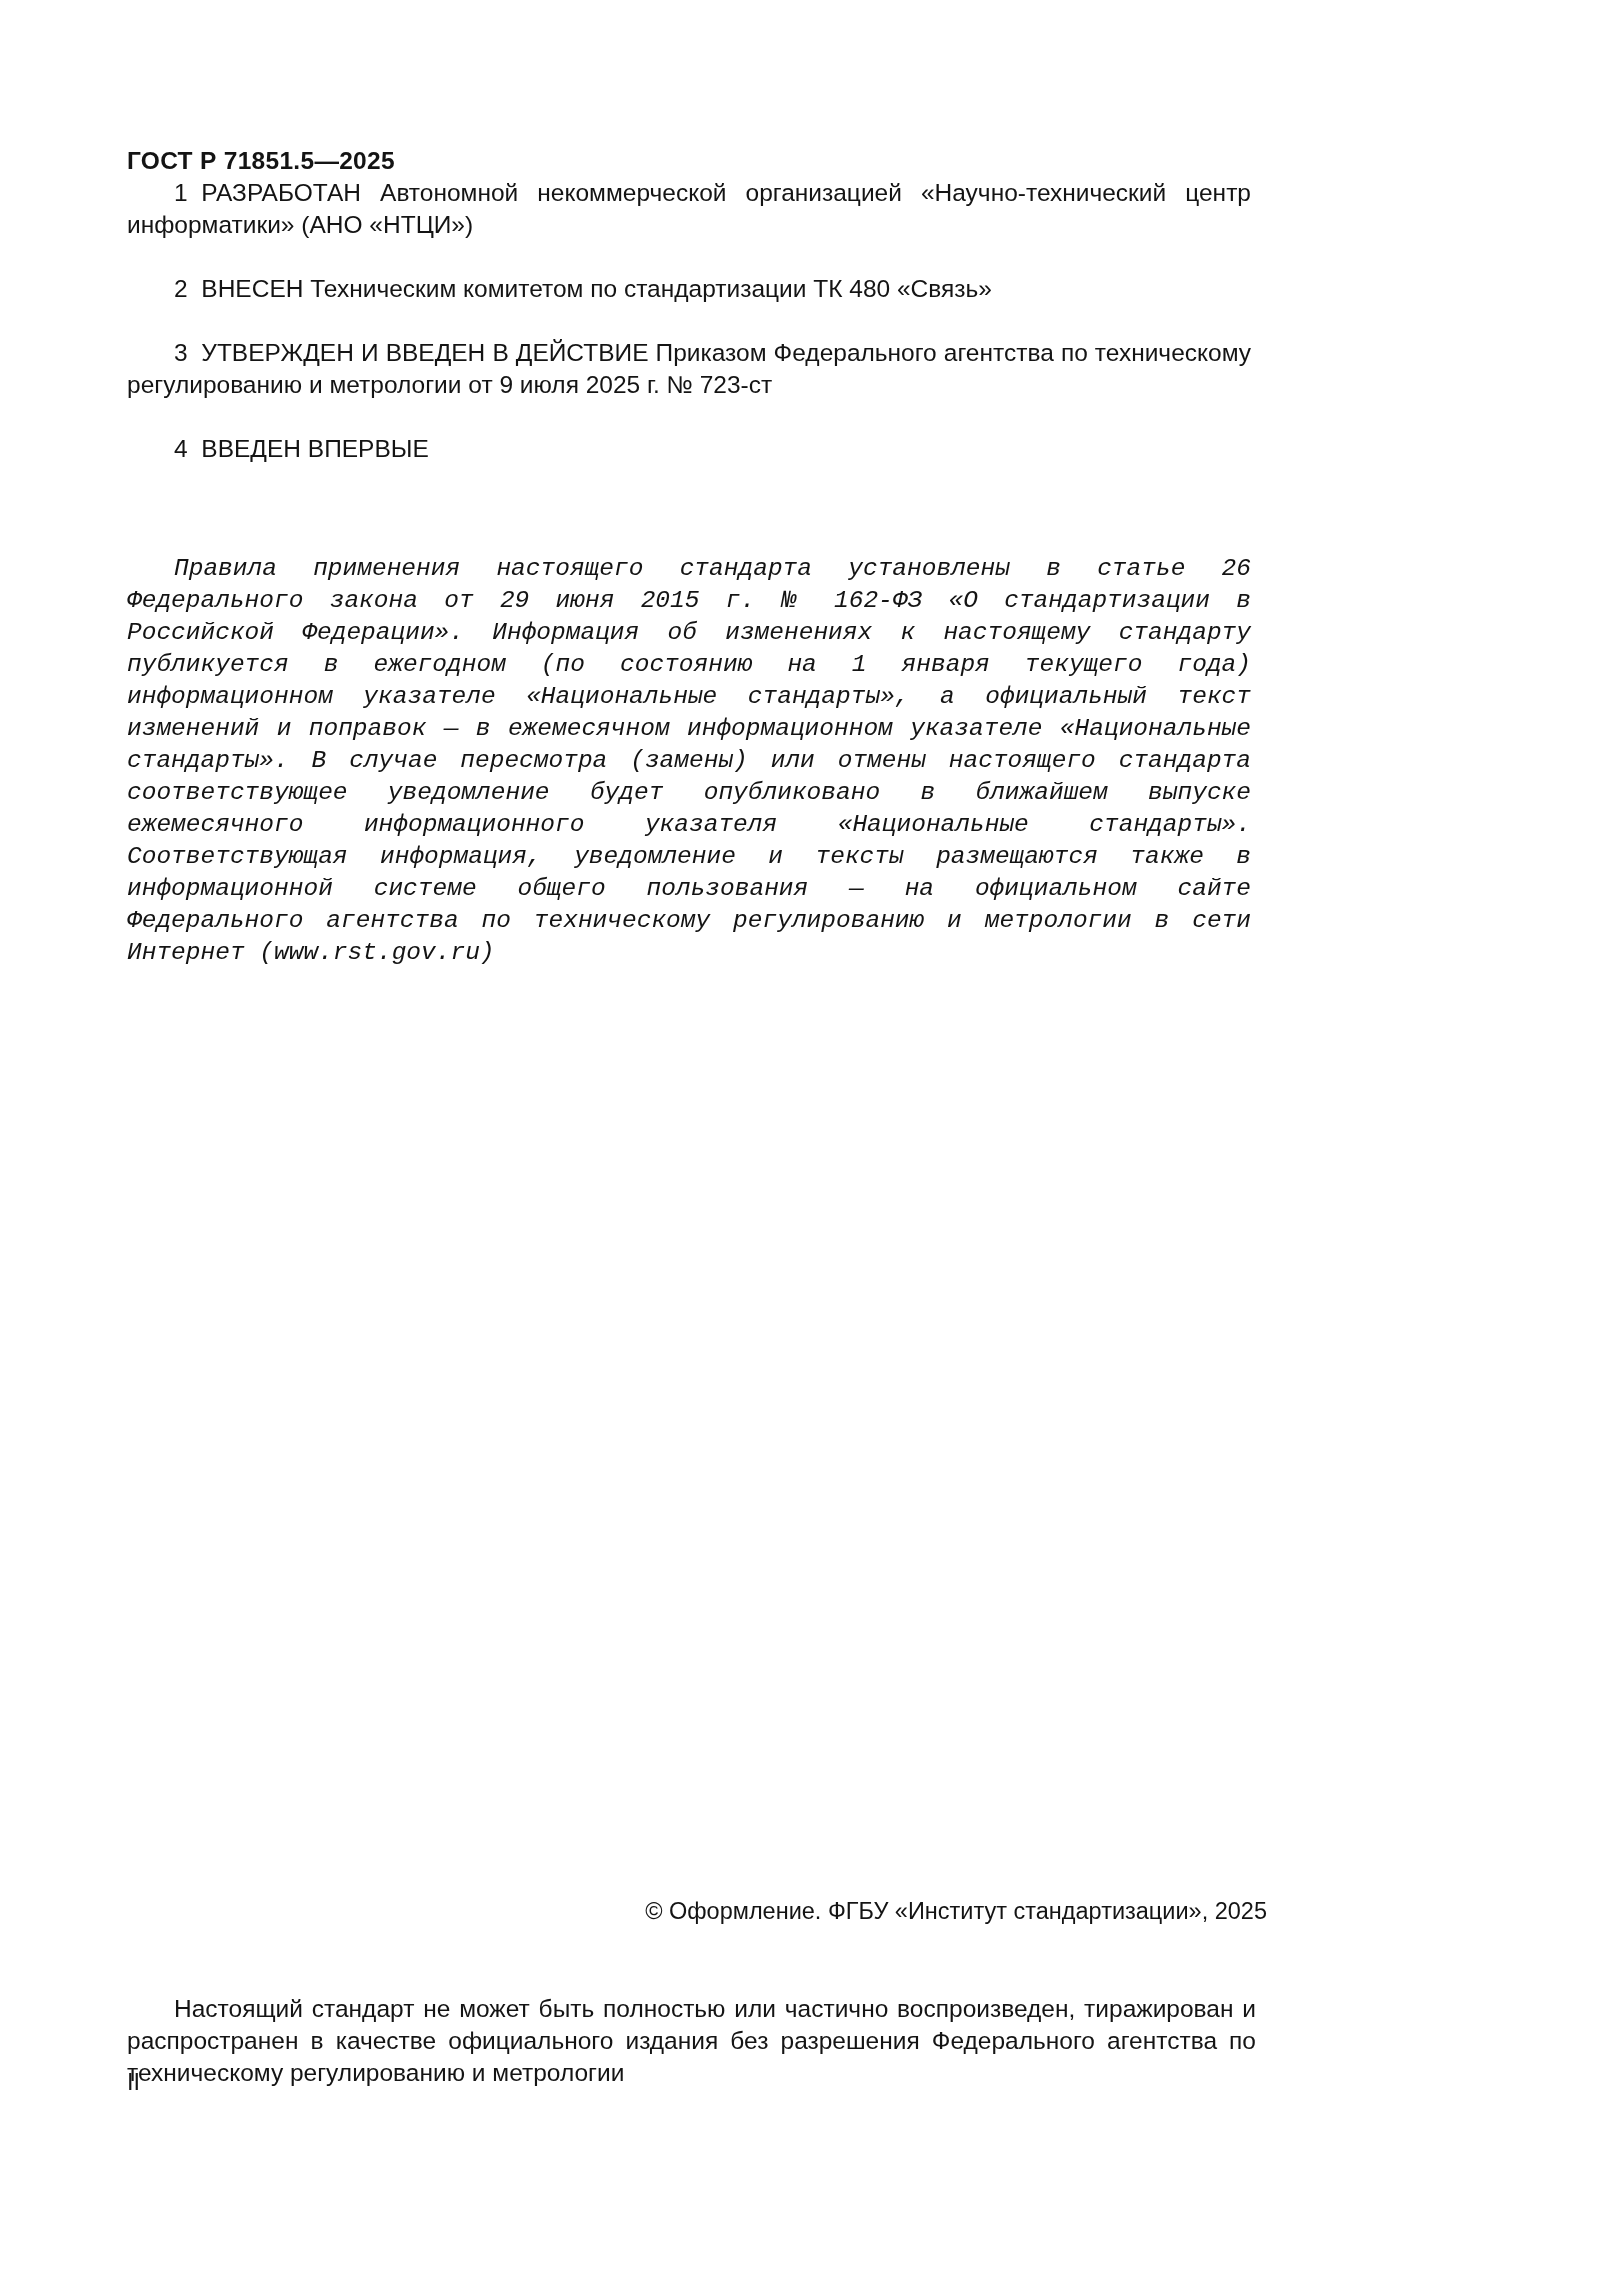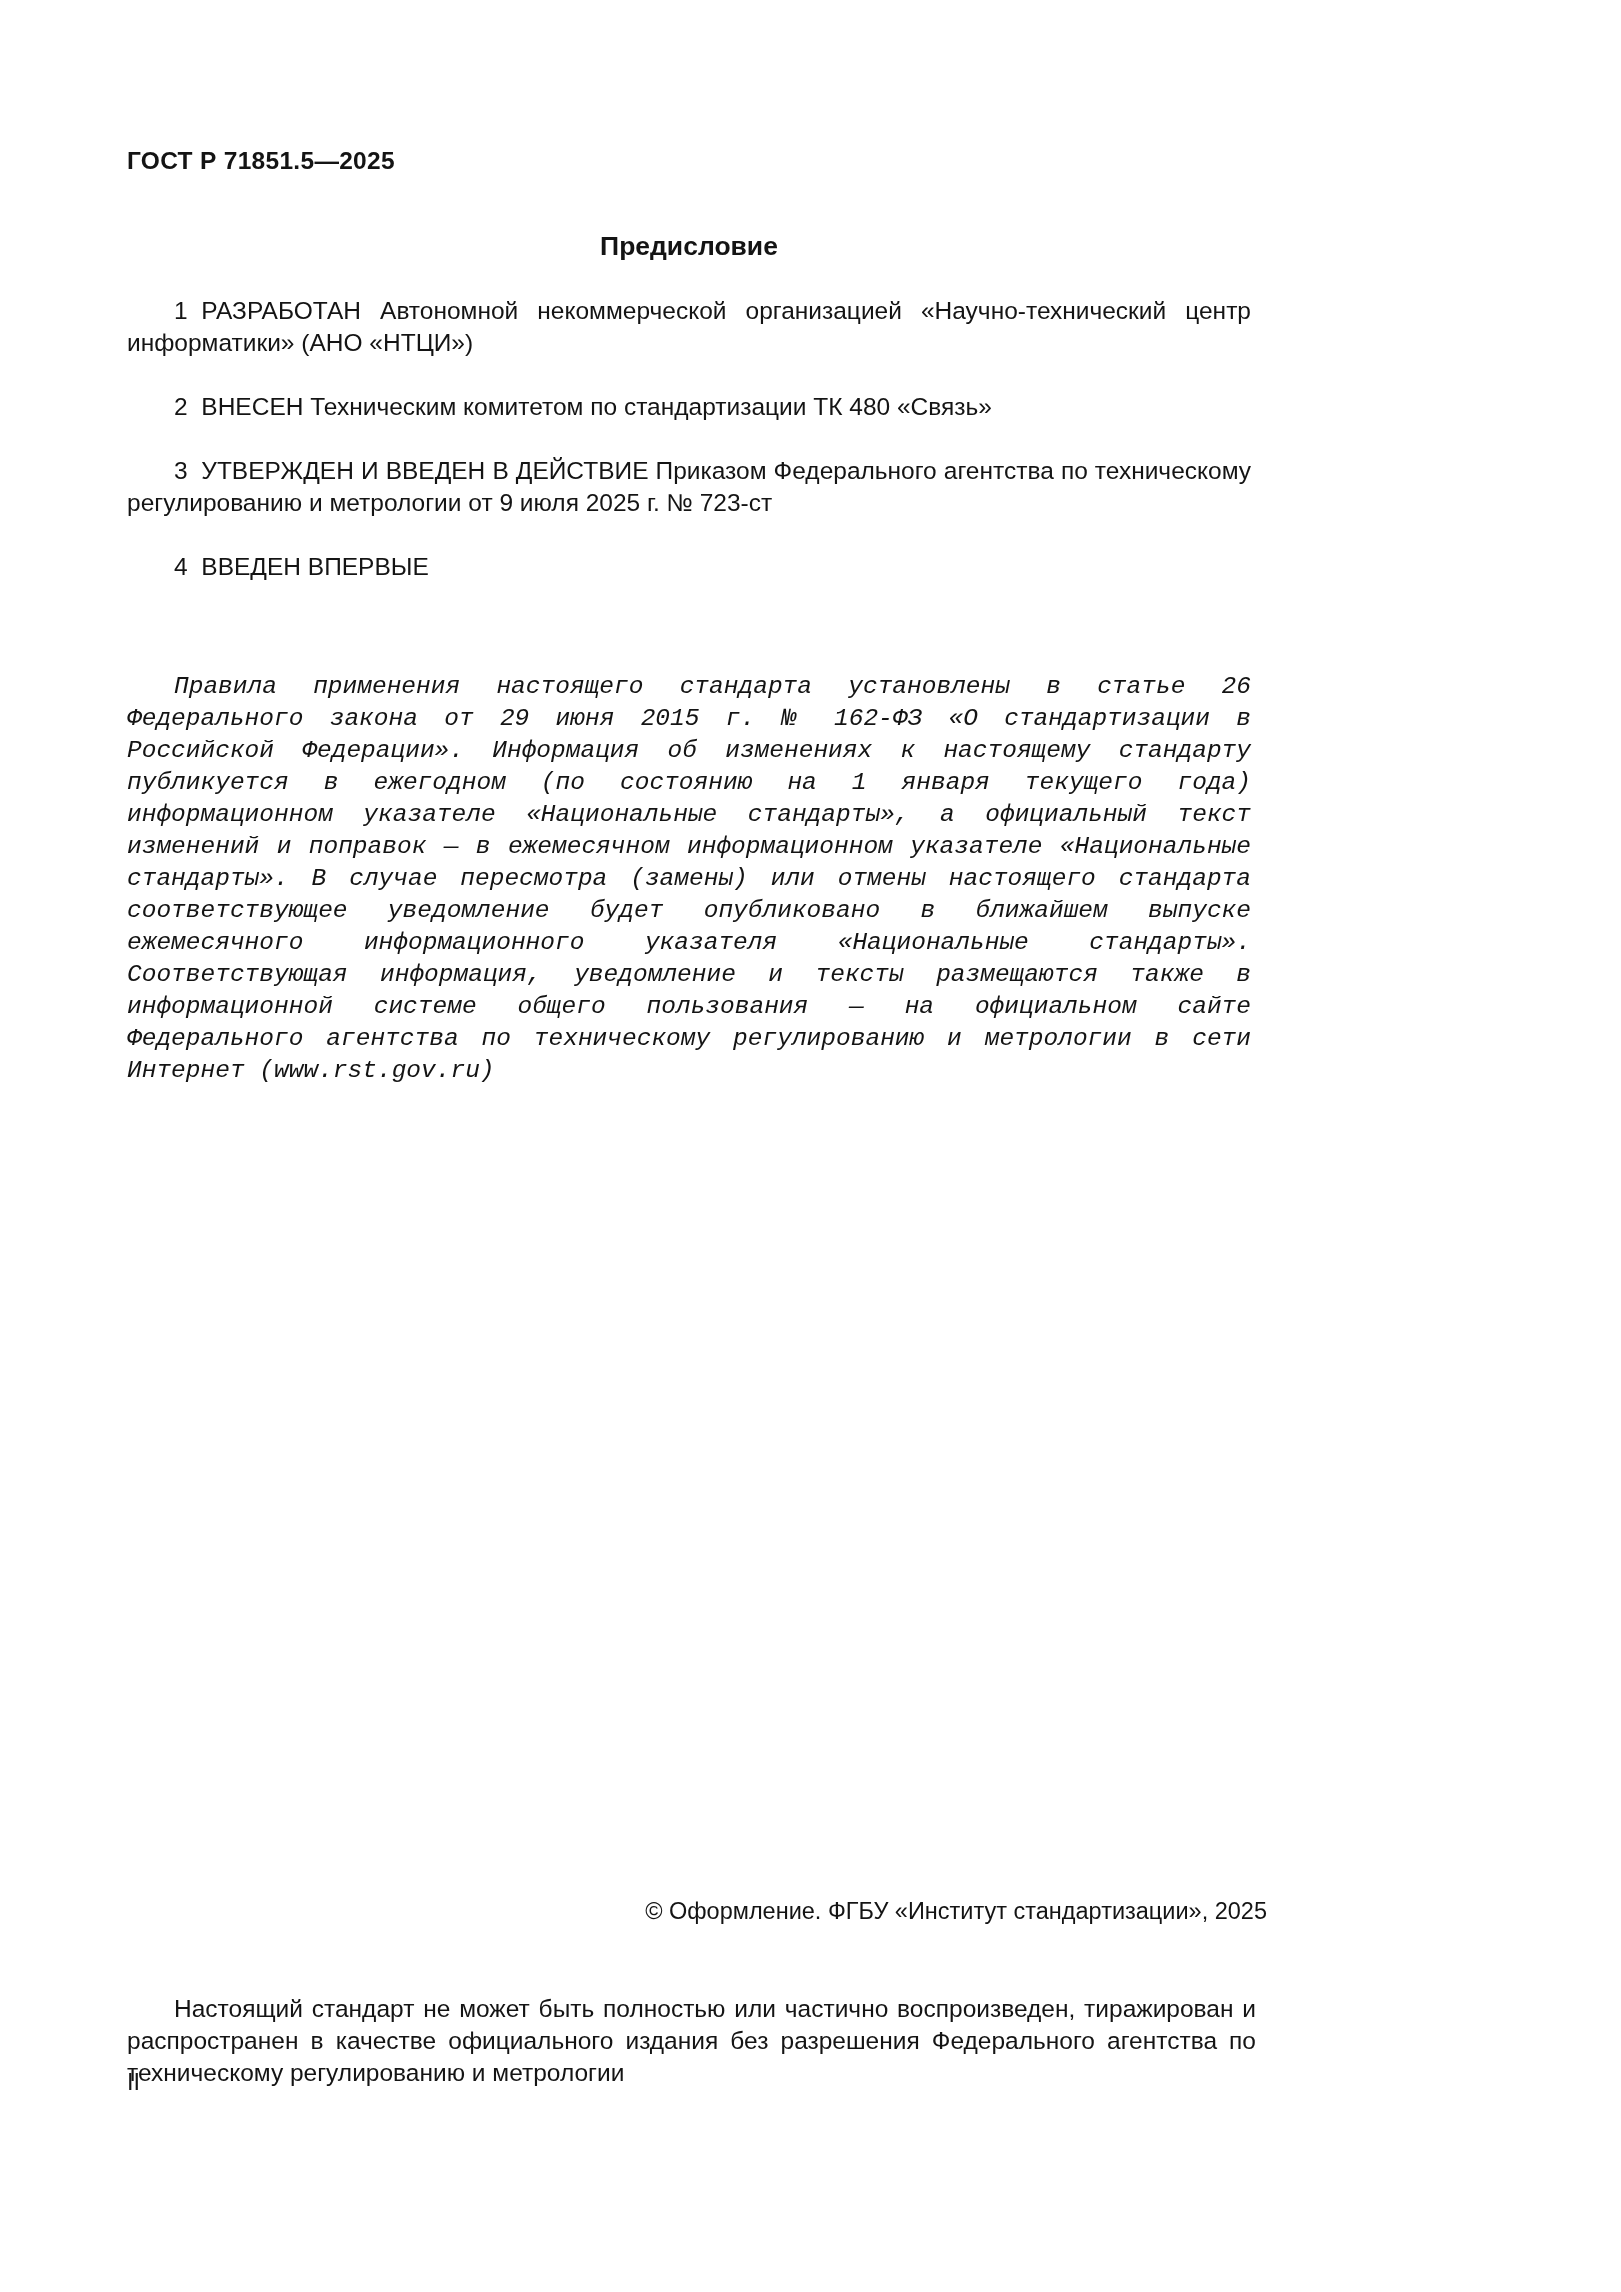--- a/index.html
+++ b/index.html
@@ -83,21 +83,20 @@
   }
 </style>
 </head>
 <body>
 
 <div class="page">
   <div class="content">
 
     <div class="doc-code">ГОСТ Р 71851.5—2025</div>
 
-    <div class="page-title">Предисловие</div>
 
     <p class="para indent"><span class="item-num">1</span><span>РАЗРАБОТАН Автономной некоммерческой организацией «Научно-технический центр информатики» (АНО «НТЦИ»)</span></p>
 
     <p class="para indent"><span class="item-num">2</span><span>ВНЕСЕН Техническим комитетом по стандартизации ТК 480 «Связь»</span></p>
 
     <p class="para indent"><span class="item-num">3</span><span>УТВЕРЖДЕН И ВВЕДЕН В ДЕЙСТВИЕ Приказом Федерального агентства по техническому регулированию и метрологии от 9 июля 2025 г. № 723-ст</span></p>
 
     <p class="para indent"><span class="item-num">4</span><span>ВВЕДЕН ВПЕРВЫЕ</span></p>
 
     <p class="legal-note">Правила применения настоящего стандарта установлены в статье 26 Федерального закона от 29 июня 2015 г. № 162-ФЗ «О стандартизации в Российской Федерации». Информация об изменениях к настоящему стандарту публикуется в ежегодном (по состоянию на 1 января текущего года) информационном указателе «Национальные стандарты», а официальный текст изменений и поправок — в ежемесячном информационном указателе «Национальные стандарты». В случае пересмотра (замены) или отмены настоящего стандарта соответствующее уведомление будет опубликовано в ближайшем выпуске ежемесячного информационного указателя «Национальные стандарты». Соответствующая информация, уведомление и тексты размещаются также в информационной системе общего пользования — на официальном сайте Федерального агентства по техническому регулированию и метрологии в сети Интернет (www.rst.gov.ru)</p>

